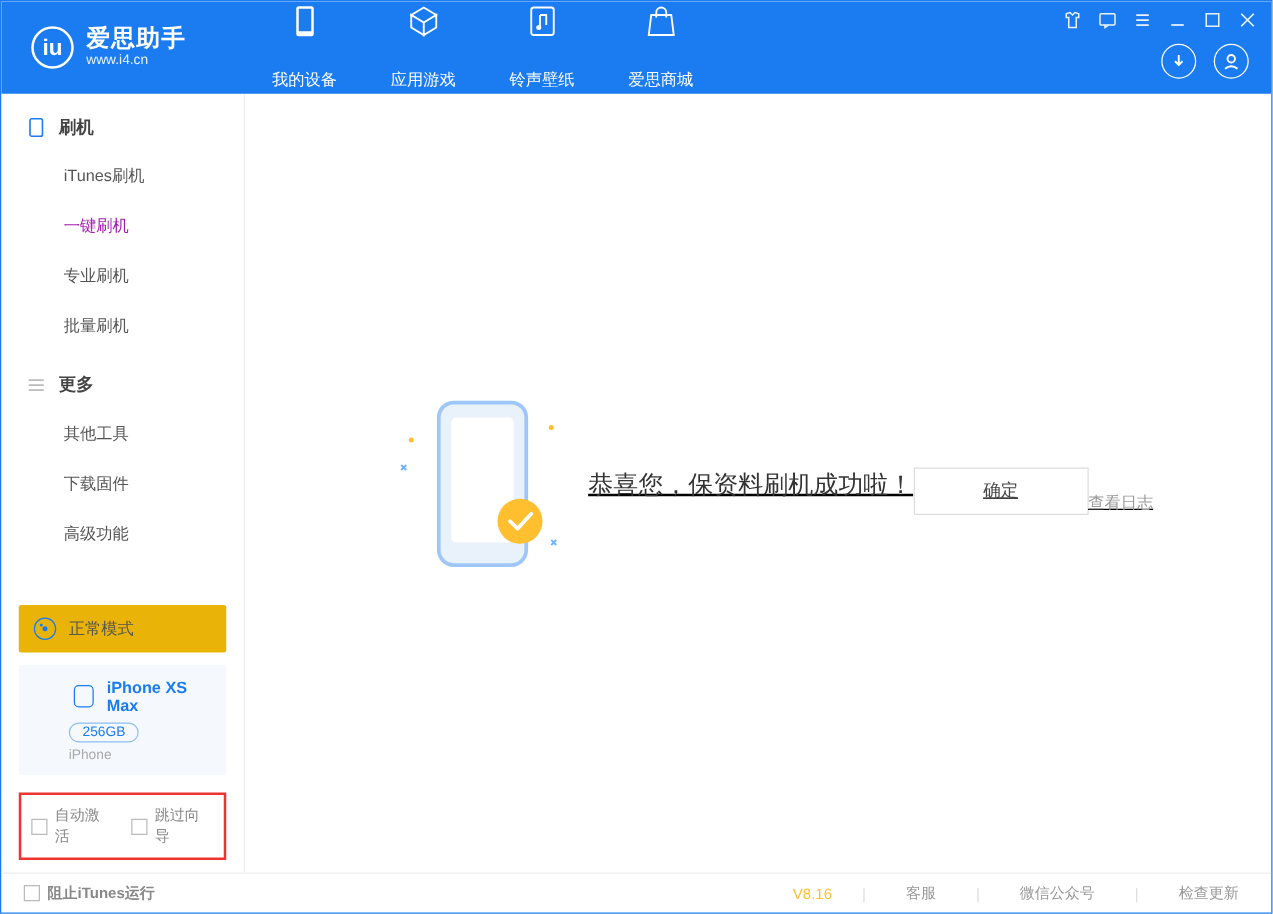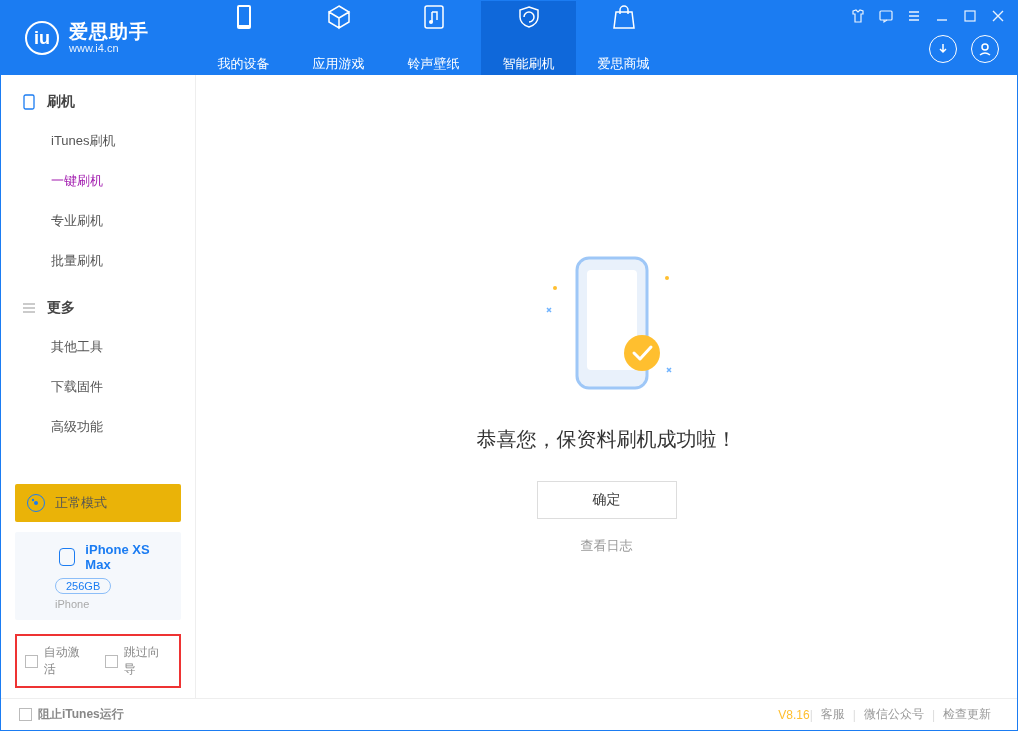--- a/index.html
+++ b/index.html
@@ -30,28 +30,28 @@
 .mode-box { background: #eab308; border-radius: 2px; padding: 10px 12px; display: flex; align-items: center; font-size: 13px; color: #555; margin-bottom: 10px; }
 .mode-icon { width: 18px; height: 18px; border: 1.5px solid #1b7cf2; border-radius: 50%; margin-right: 10px; display: flex; align-items: center; justify-content: center; }
 .device-box { background: #f5f8fc; border-radius: 2px; padding: 10px 12px; }
 .device-line { display: flex; align-items: center; font-size: 13px; color: #1b7cf2; font-weight: bold; margin-left: 32px; }
 .device-icon { width: 18px; height: 18px; border: 1.5px solid #1b7cf2; border-radius: 4px; margin-right: 10px; }
 .device-storage { display: inline-block; margin-top: 6px; margin-left: 28px; font-size: 11px; color: #1b7cf2; border: 1px solid #8cbef8; border-radius: 10px; padding: 1px 10px; }
 .device-sub { margin-left: 28px; font-size: 11px; color: #aaa; margin-top: 4px; }
 .checkbox-row { border: 2px solid #e33; margin-top: 14px; margin-bottom: 10px; padding: 8px 8px; display: flex; gap: 14px; }
 .checkbox-item { display: flex; align-items: center; font-size: 12px; color: #888; cursor: pointer; }
 .cbx { width: 13px; height: 13px; border: 1px solid #bbb; margin-right: 6px; }
-.content { flex: 1; display: flex; flex-direction: column; align-items: center; justify-content: center; padding-top: 30px; }
+.content { flex: 1; display: flex; flex-direction: row; align-items: center; justify-content: center; padding-top: 30px; text-decoration: underline; }
 .phone-svg { margin-bottom: 24px; }
 .success-text { font-size: 20px; color: #333; margin-bottom: 28px; }
 .ok-btn { width: 140px; height: 38px; border: 1px solid #ddd; background: #fff; font-size: 14px; color: #444; cursor: pointer; margin-bottom: 18px; }
 .log-link { font-size: 13px; color: #999; cursor: pointer; }
 .footer { height: 32px; border-top: 1px solid #eee; display: flex; align-items: center; padding: 0 18px; font-size: 12px; color: #999; }
 .footer-left { display: flex; align-items: center; font-weight: bold; }
-.footer-right { margin-left: auto; display: flex; align-items: center; gap: 0; }
+.footer-right { margin-left: auto; display: flex; align-items: center; gap: 24px; }
 .footer-link { color: #999; cursor: pointer; padding: 0 8px; }
 .footer-sep { color: #ddd; }
 </style>
 </head>
 <body>
 
 <div class="header">
   <div class="logo-area">
     <div class="logo-icon">iu</div>
     <div class="logo-text">
@@ -79,29 +79,20 @@
     </div>
     <div class="nav-item">
       <div class="nav-icon">
           <svg width="22" height="26">
             <rect x="2" y="2" width="18" height="22" rx="2" fill="none" stroke="#fff" stroke-width="1.5"></rect>
             <path d="M9 8 L14 8 L14 16 M9 8 L9 18" stroke="#fff" stroke-width="1.5" fill="none"></path>
             <circle cx="8" cy="18" r="2" fill="#fff"></circle>
           </svg>
         </div>
       <span>铃声壁纸</span>
-    </div>
-    <div class="nav-item active">
-      <div class="nav-icon">
-          <svg width="26" height="26">
-            <path d="M13 3 L22 6 L22 13 Q22 20 13 23 Q4 20 4 13 L4 6 Z" fill="none" stroke="#fff" stroke-width="1.5"></path>
-            <path d="M8 13 A5 5 0 1 1 13 18" fill="none" stroke="#fff" stroke-width="1.5"></path>
-          </svg>
-        </div>
-      <span>智能刷机</span>
     </div>
     <div class="nav-item">
       <div class="nav-icon">
           <svg width="24" height="26">
             <path d="M4 8 L20 8 L22 24 L2 24 Z" fill="none" stroke="#fff" stroke-width="1.5"></path>
             <path d="M8 10 L8 6 A4 4 0 0 1 16 6 L16 10" fill="none" stroke="#fff" stroke-width="1.5"></path>
           </svg>
         </div>
       <span>爱思商城</span>
     </div>

